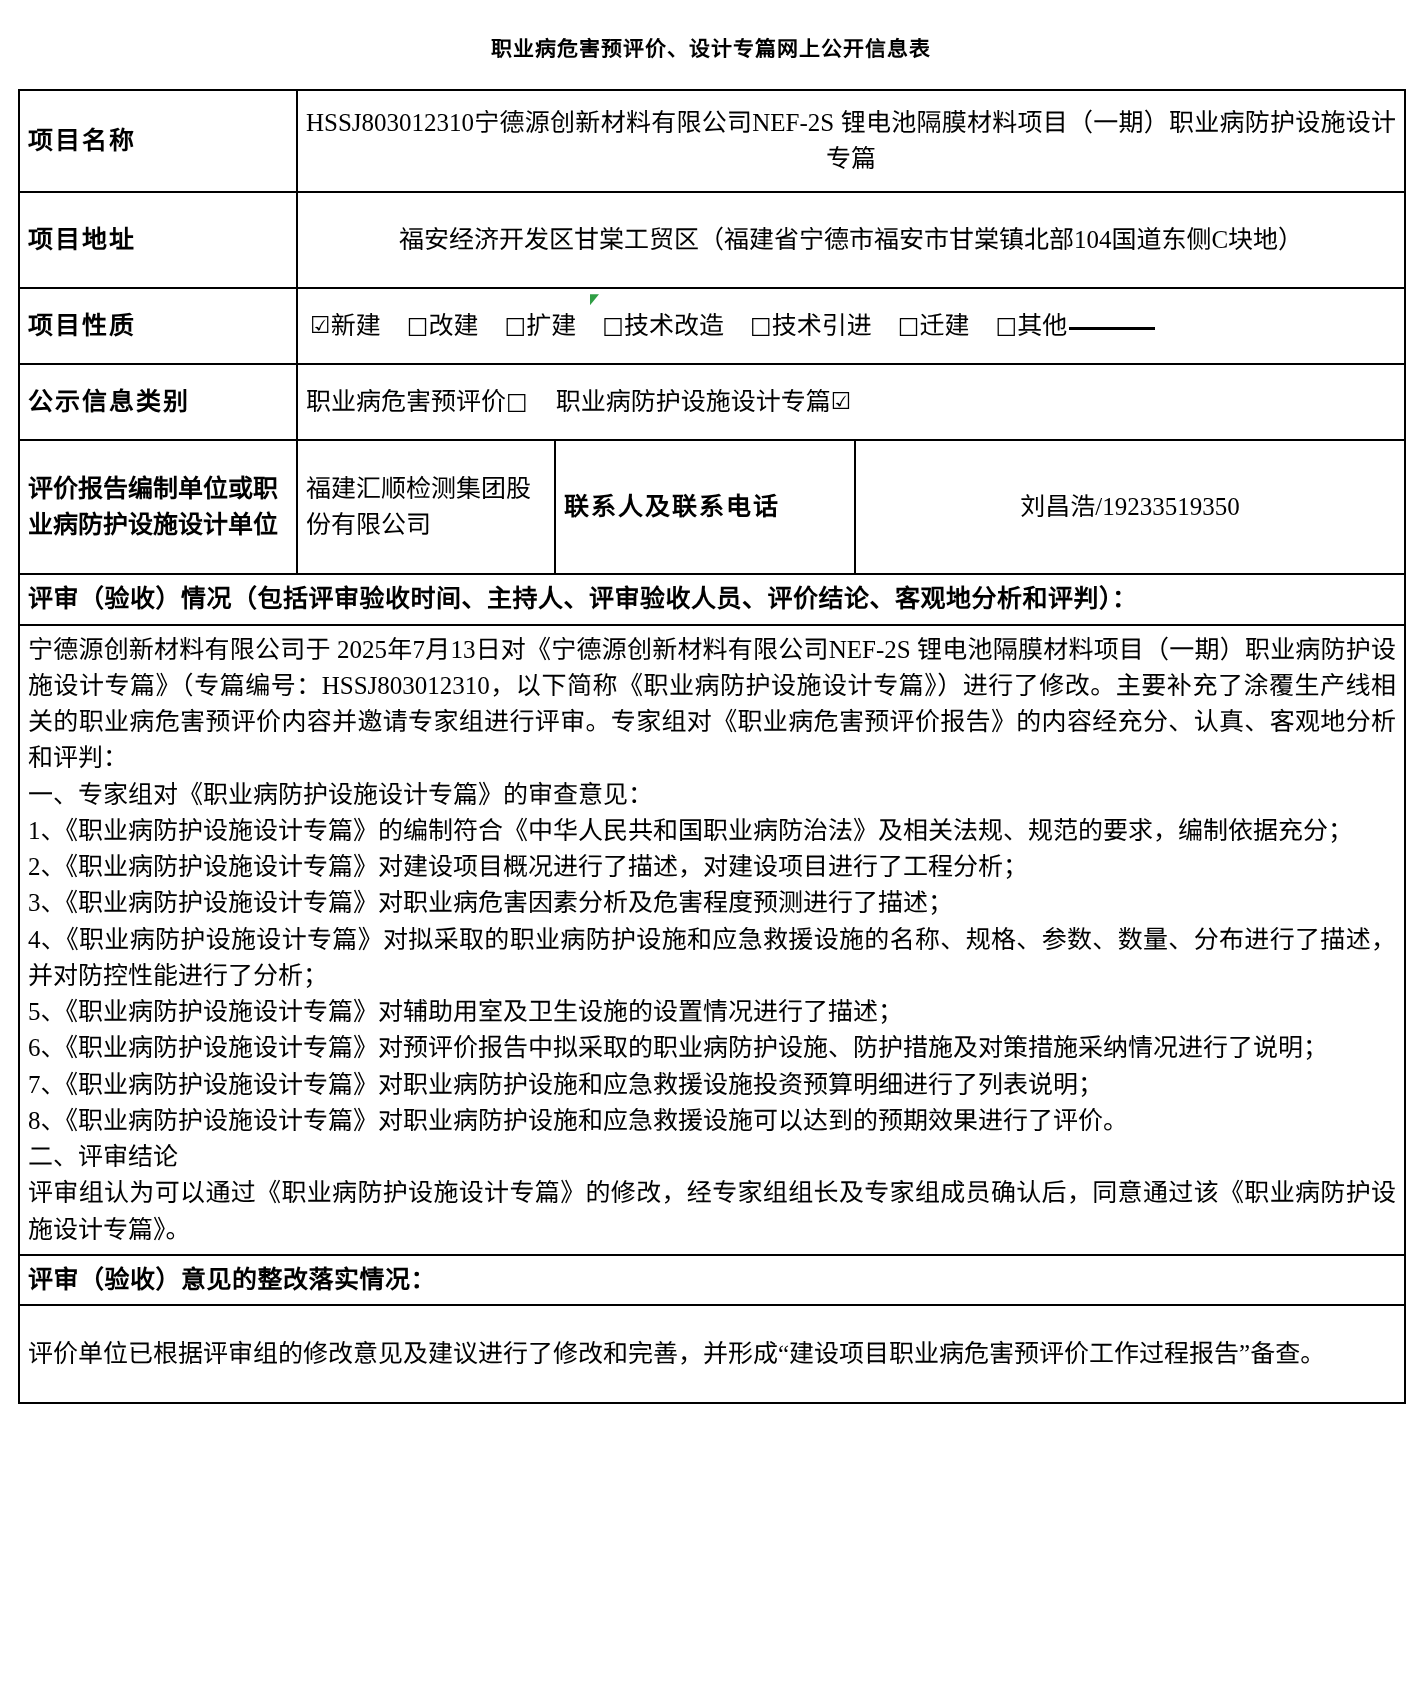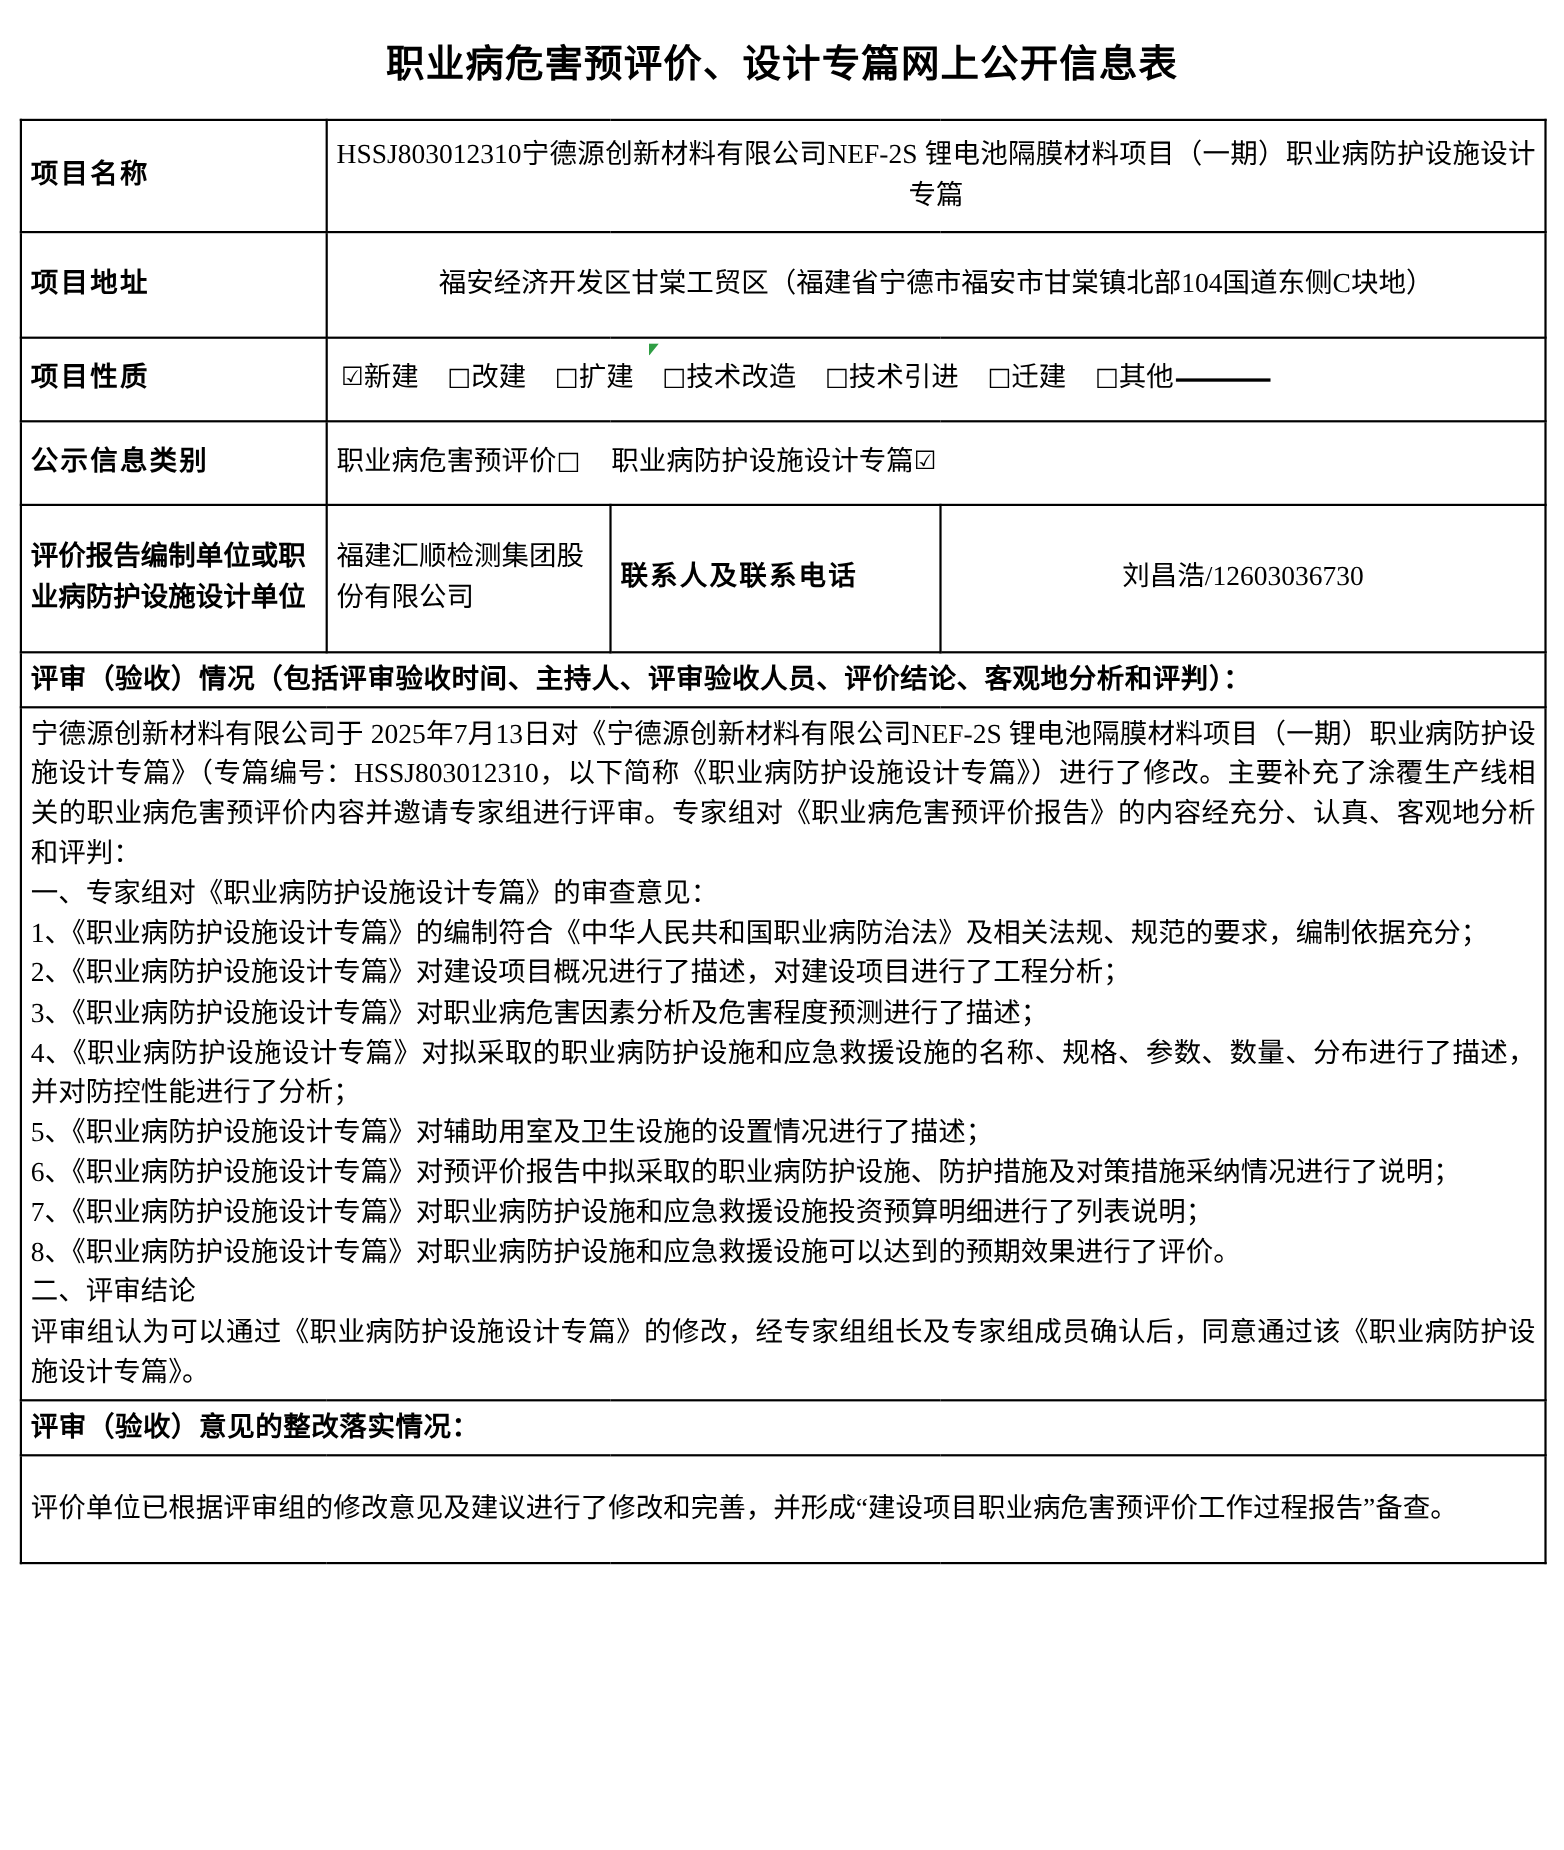--- a/index.html
+++ b/index.html
@@ -13,21 +13,21 @@
     color: #000000;
     -webkit-font-smoothing: none;
   }
   .page {
     width: 1422px;
     box-sizing: border-box;
     padding: 0 18px 14px 18px;
   }
   .doc-title {
     text-align: center;
-    font-size: 35px;
+    font-size: 21px;
     font-weight: bold;
     letter-spacing: 1px;
     padding: 36px 0 26px 0;
     line-height: 1.3;
   }
   table.form {
     width: 100%;
     border-collapse: collapse;
     table-layout: fixed;
   }
@@ -170,21 +170,21 @@
           <div class="cat-line">
             <span class="cat-item"><span>职业病危害预评价</span><span class="box">□</span></span><span class="cat-item"><span>职业病防护设施设计专篇</span><span class="box">☑</span></span>
           </div>
         </td>
       </tr>
 
       <tr>
         <td class="lbl" style="height:120px; letter-spacing:0px;margin-left:28px;">评价报告编制单位或职业病防护设施设计单位</td>
         <td class="val-left">福建汇顺检测集团股份有限公司</td>
         <td class="lbl">联系人及联系电话</td>
-        <td class="val-center">刘昌浩/12603036730</td>
+        <td class="val-center">刘昌浩/19233519350</td>
       </tr>
 
       <tr class="section-head">
         <td colspan="4">评审（验收）情况（包括评审验收时间、主持人、评审验收人员、评价结论、客观地分析和评判）：</td>
       </tr>
 
       <tr>
         <td colspan="4" class="body-cell">
           <p>宁德源创新材料有限公司于 2025年7月13日对《宁德源创新材料有限公司NEF-2S 锂电池隔膜材料项目（一期）职业病防护设施设计专篇》（专篇编号：HSSJ803012310，以下简称《职业病防护设施设计专篇》）进行了修改。主要补充了涂覆生产线相关的职业病危害预评价内容并邀请专家组进行评审。专家组对《职业病危害预评价报告》的内容经充分、认真、客观地分析和评判：</p>
           <p>一、专家组对《职业病防护设施设计专篇》的审查意见：</p>

